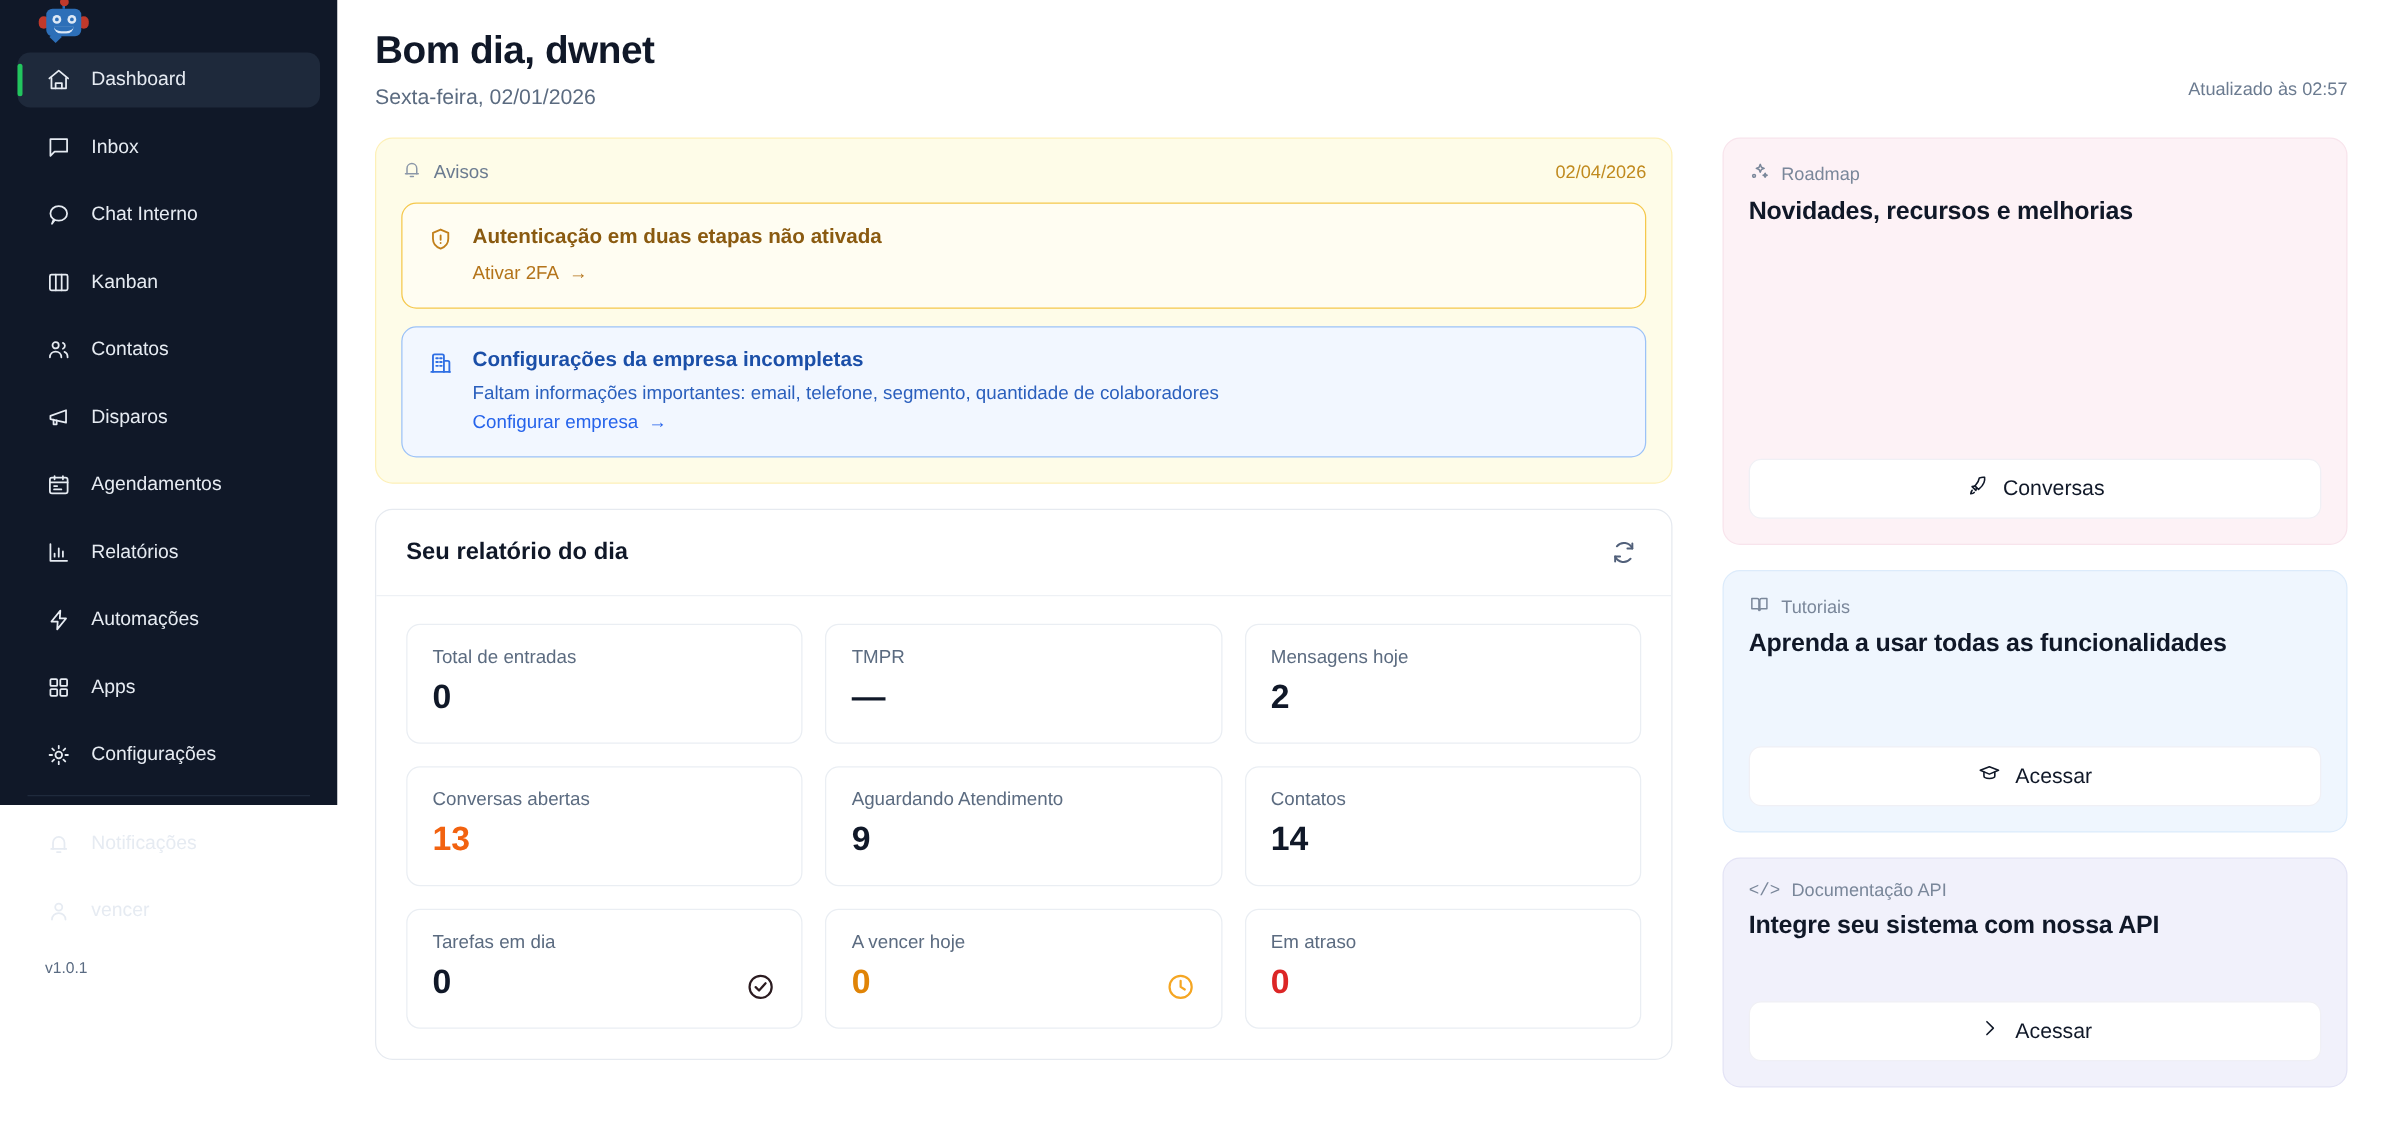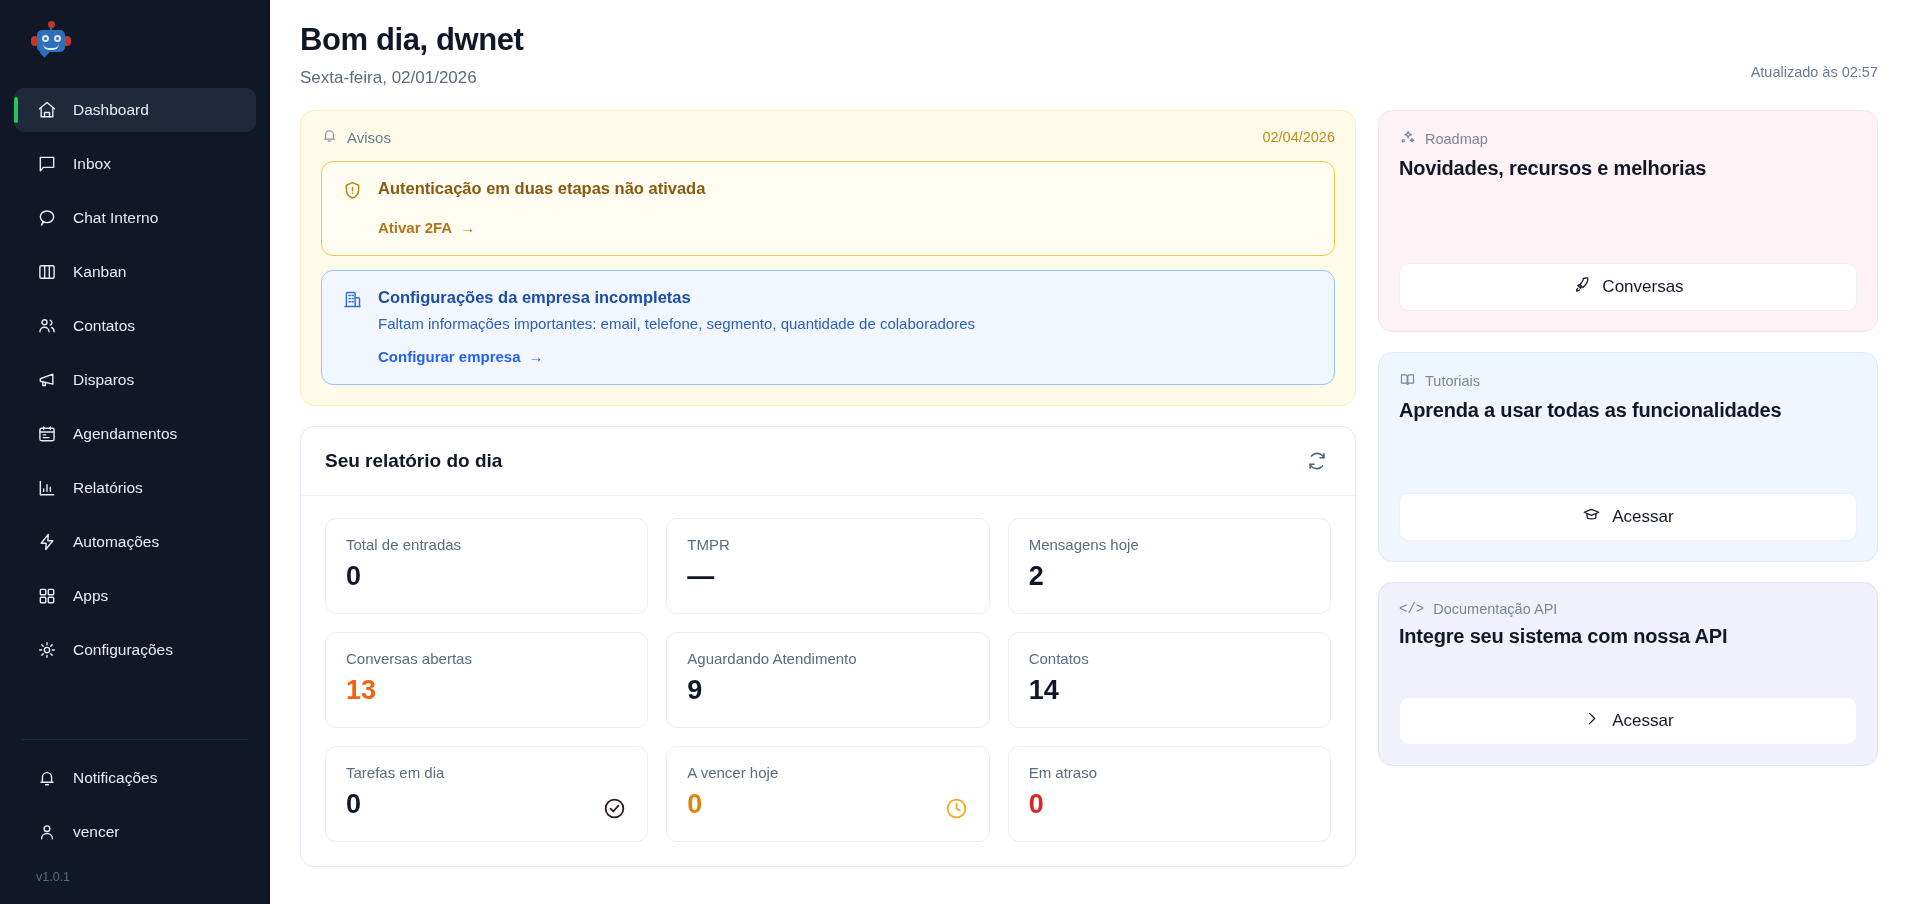--- a/index.html
+++ b/index.html
@@ -6,21 +6,21 @@
   html, body {
     width: 1920px; height: 904px;
     font-family: "Liberation Sans", sans-serif;
     background: #ffffff;
     overflow: hidden;
   }
   .app { display: flex; width: 1920px; height: 904px; }
 
   
   .sidebar {
-    width: 270px; height: 904px;
+    width: 270px; height: 644px;
     background: #101828;
     display: flex; flex-direction: column;
     flex-shrink: 0;
     position: relative;
   }
   .logo-wrap { height: 82px; display: flex; align-items: center; padding-left: 30px; }
   .robot { width: 42px; height: 36px; position: relative; }
   .robot .antenna { position:absolute; left:20px; top:0; width:2px; height:7px; background:#1f6fc4; }
   .robot .antenna-dot { position:absolute; left:17.5px; top:-2px; width:7px; height:7px; border-radius:50%; background:#c0392b; }
   .robot .head { position:absolute; left:7px; top:7px; width:28px; height:22px; background:#2d6fb8; border-radius:5px; }
@@ -52,21 +52,21 @@
   .divider { height:1px; background:#1f2a3c; margin: 0 8px 16px 8px; }
   .version { color:#5a6b82; font-size:12.5px; padding: 6px 0 10px 22px; }
 
   
   .main { flex:1; height:904px; overflow:hidden; padding: 0 42px 0 30px; background:#fff; position:relative; }
   .header { padding-top: 22px; display:flex; align-items:flex-start; justify-content:space-between; }
   .greet { font-size: 31px; font-weight: 700; color:#101828; letter-spacing:-0.4px; }
   .date { font-size: 17px; color:#5b6b80; margin-top: 10px; }
   .updated { font-size: 14.5px; color:#6b7b90; padding-top: 42px; }
 
-  .columns { display:flex; gap: 22px; margin-top: 22px; }
+  .columns { display:flex; gap: 40px; margin-top: 22px; }
   .col-left { flex: 1 1 auto; min-width:0; }
   .col-right { width: 500px; flex-shrink:0; display:flex; flex-direction:column; gap: 20px; }
 
   
   .avisos {
     background:#fefce8; border:1px solid #fdf0b8; border-radius:14px;
     padding: 16px 20px 20px 20px;
   }
   .avisos-head { display:flex; align-items:center; justify-content:space-between; margin-bottom: 14px; }
   .avisos-title { display:flex; align-items:center; gap: 9px; font-size:15px; color:#6b7b90; }
@@ -80,21 +80,21 @@
   .alert .a-ic { width:22px; height:22px; flex-shrink:0; margin-top:1px; }
   .alert .a-ic svg { width:21px; height:21px; fill:none; stroke-width:1.7; stroke-linecap:round; stroke-linejoin:round; }
   .alert.warn .a-ic svg { stroke:#c2801b; }
   .alert.info .a-ic svg { stroke:#2f6fe4; }
   .alert h4 { font-size:16.5px; font-weight:700; margin-bottom:7px; }
   .alert.warn h4 { color:#8a5a10; }
   .alert.info h4 { color:#1b4fa8; }
   .alert p { font-size:15px; line-height:1.35; }
   .alert.warn p { color:#a06a13; }
   .alert.info p { color:#2a5fbd; }
-  .alert a { display:inline-flex; align-items:center; gap:8px; margin-top:14px; font-size:15px; font-weight:700; text-decoration:none; cursor:pointer; }
+  .alert a { display:inline-flex; align-items:center; gap:8px; margin-top:4px; font-size:15px; font-weight:400; text-decoration:none; cursor:pointer; }
   .alert.warn a { color:#b4741a; }
   .alert.info a { color:#2563eb; }
   .arrow { font-size:15px; }
 
   
   .report { margin-top: 20px; background:#fff; border:1px solid #e6eaf0; border-radius:14px; }
   .report-head { display:flex; align-items:center; justify-content:space-between; padding: 20px 24px; border-bottom:1px solid #eef1f5; }
   .report-title { font-size:19px; font-weight:700; color:#101828; }
   .refresh { width:28px; height:28px; cursor:pointer; display:flex; align-items:center; justify-content:center; }
   .refresh svg { width:22px; height:22px; stroke:#51607a; fill:none; stroke-width:1.7; stroke-linecap:round; stroke-linejoin:round; }
@@ -108,21 +108,21 @@
   .stat .value.red { color:#dc2626; }
   .stat .value.dash { font-size:27px; }
   .stat .s-ic { position:absolute; right:20px; bottom:20px; width:25px; height:25px; }
   .stat .s-ic svg { width:25px; height:25px; fill:none; stroke-width:1.7; stroke-linecap:round; stroke-linejoin:round; }
   .s-ic.check svg { stroke:#2b1b20; }
   .s-ic.clock svg { stroke:#f5a623; }
   .s-ic.alert svg { stroke:#e53935; }
 
   
   .promo { border-radius:14px; padding: 18px 20px 20px 20px; display:flex; flex-direction:column; }
-  .promo.roadmap { background:#fdf2f6; border:1px solid #f8e4ec; height:222px; }
+  .promo.roadmap { background:#fdf2f6; border:1px solid #f8e4ec; height:326px; }
   .promo.tutor   { background:#eff6fe; border:1px solid #dcebfb; height:210px; }
   .promo.apidoc  { background:#f1f1fb; border:1px solid #e3e3f5; height:184px; }
   .promo-kicker { display:flex; align-items:center; gap:9px; font-size:14.5px; color:#7a879a; margin-bottom: 8px; }
   .promo-kicker svg { width:17px; height:17px; stroke:#7a879a; fill:none; stroke-width:1.7; stroke-linecap:round; stroke-linejoin:round; }
   .promo-kicker .codeglyph { font-family:"Liberation Mono", monospace; font-size:14px; color:#7a879a; }
   .promo-title { font-size:20px; font-weight:700; color:#101828; letter-spacing:-0.2px; }
   .promo-btn {
     margin-top:auto; background:#fff; border-radius:10px; height:48px;
     display:flex; align-items:center; justify-content:center; gap:11px;
     font-size:17px; color:#101828; cursor:pointer; border:1px solid #f0f0f5;

